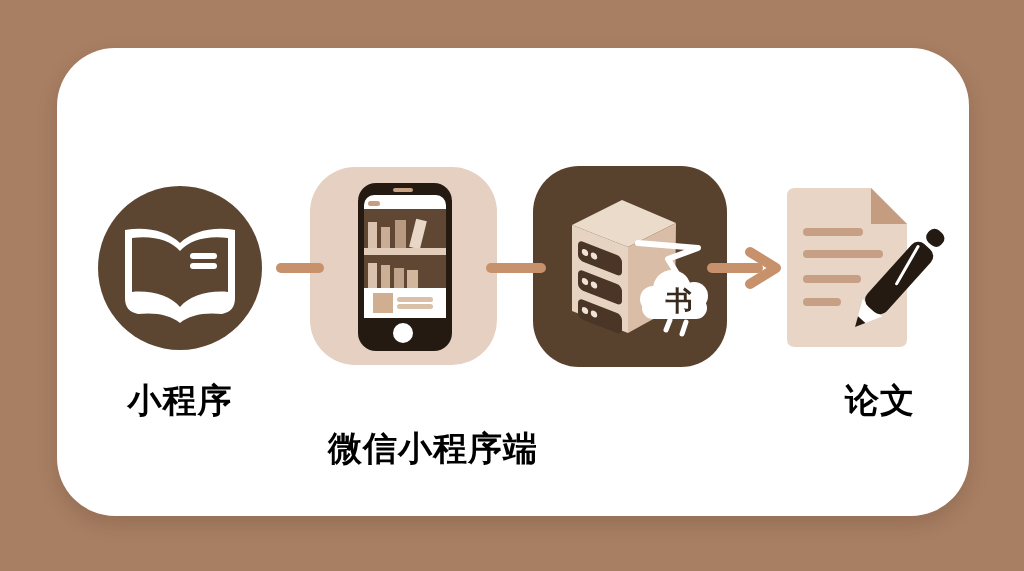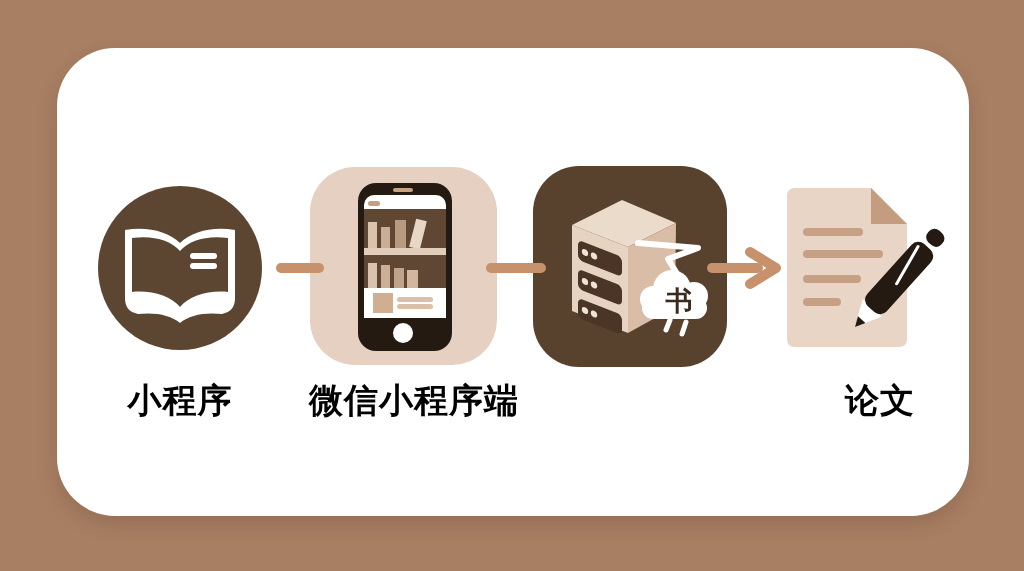--- a/index.html
+++ b/index.html
@@ -115,15 +115,15 @@
   </svg>
 
   <div class="dash" style="left:276px;width:48px;"></div>
   <div class="dash" style="left:486px;width:60px;"></div>
   <svg class="abs" style="left:706px;top:244px;" width="76" height="48" viewBox="0 0 76 48">
     <line x1="6" y1="24" x2="52" y2="24" stroke="#c7916c" stroke-width="10" stroke-linecap="round"></line>
     <polyline points="44,8 70,24 44,40" fill="none" stroke="#c7916c" stroke-width="10" stroke-linecap="round" stroke-linejoin="round"></polyline>
   </svg>
 
   <div class="step-label" style="left:98px;width:164px;">小程序</div>
-  <div class="step-label" style="left:309px;width:187px;">微信小程序端</div>
+  <div class="step-label" style="left:328px;width:187px;margin-top:48px;">微信小程序端</div>
   <div class="step-label" style="left:800px;width:160px;">论文</div>
 </div>
 
 </body></html>

